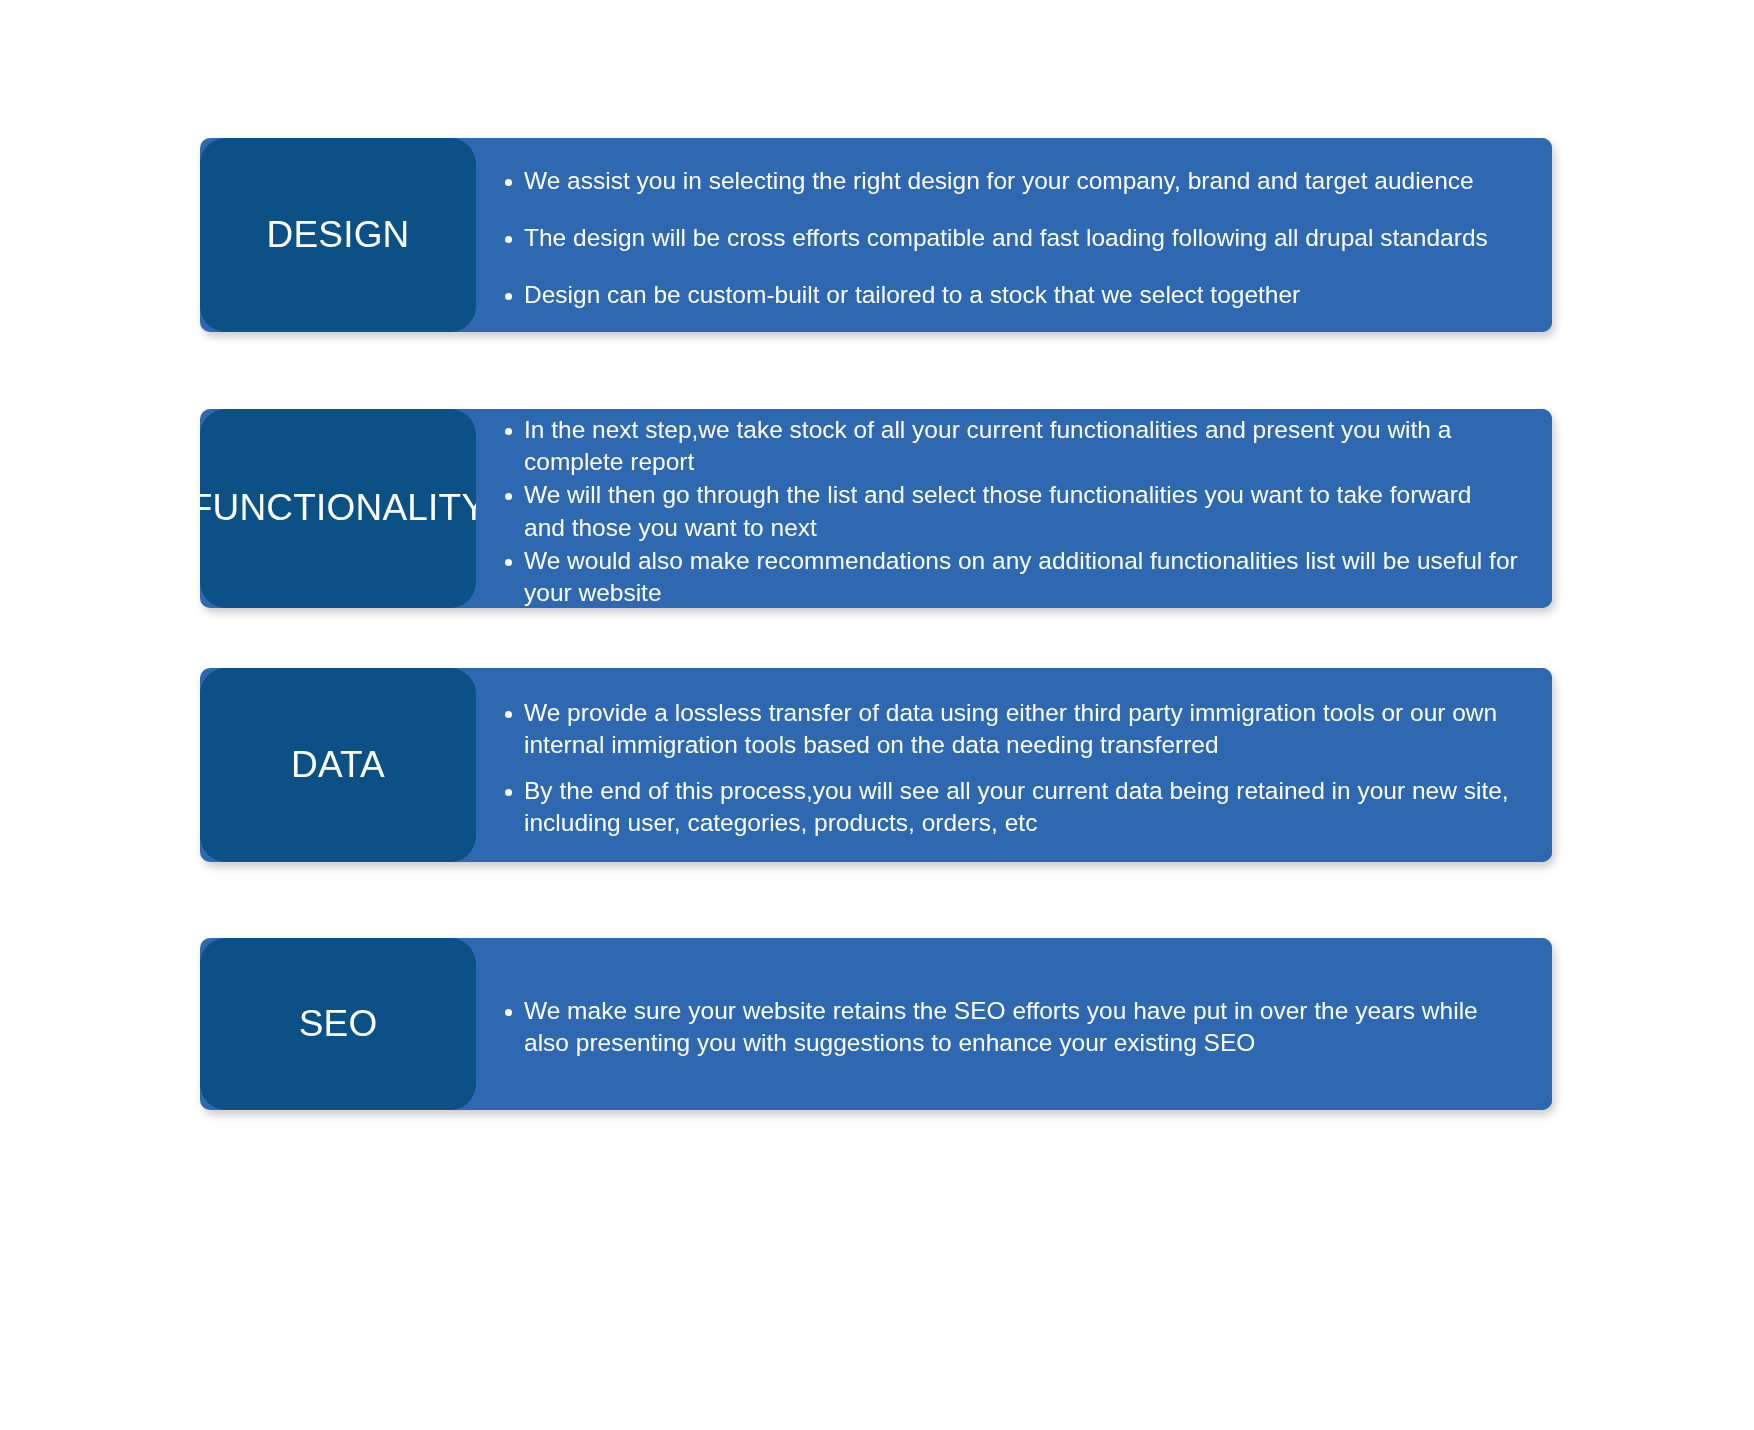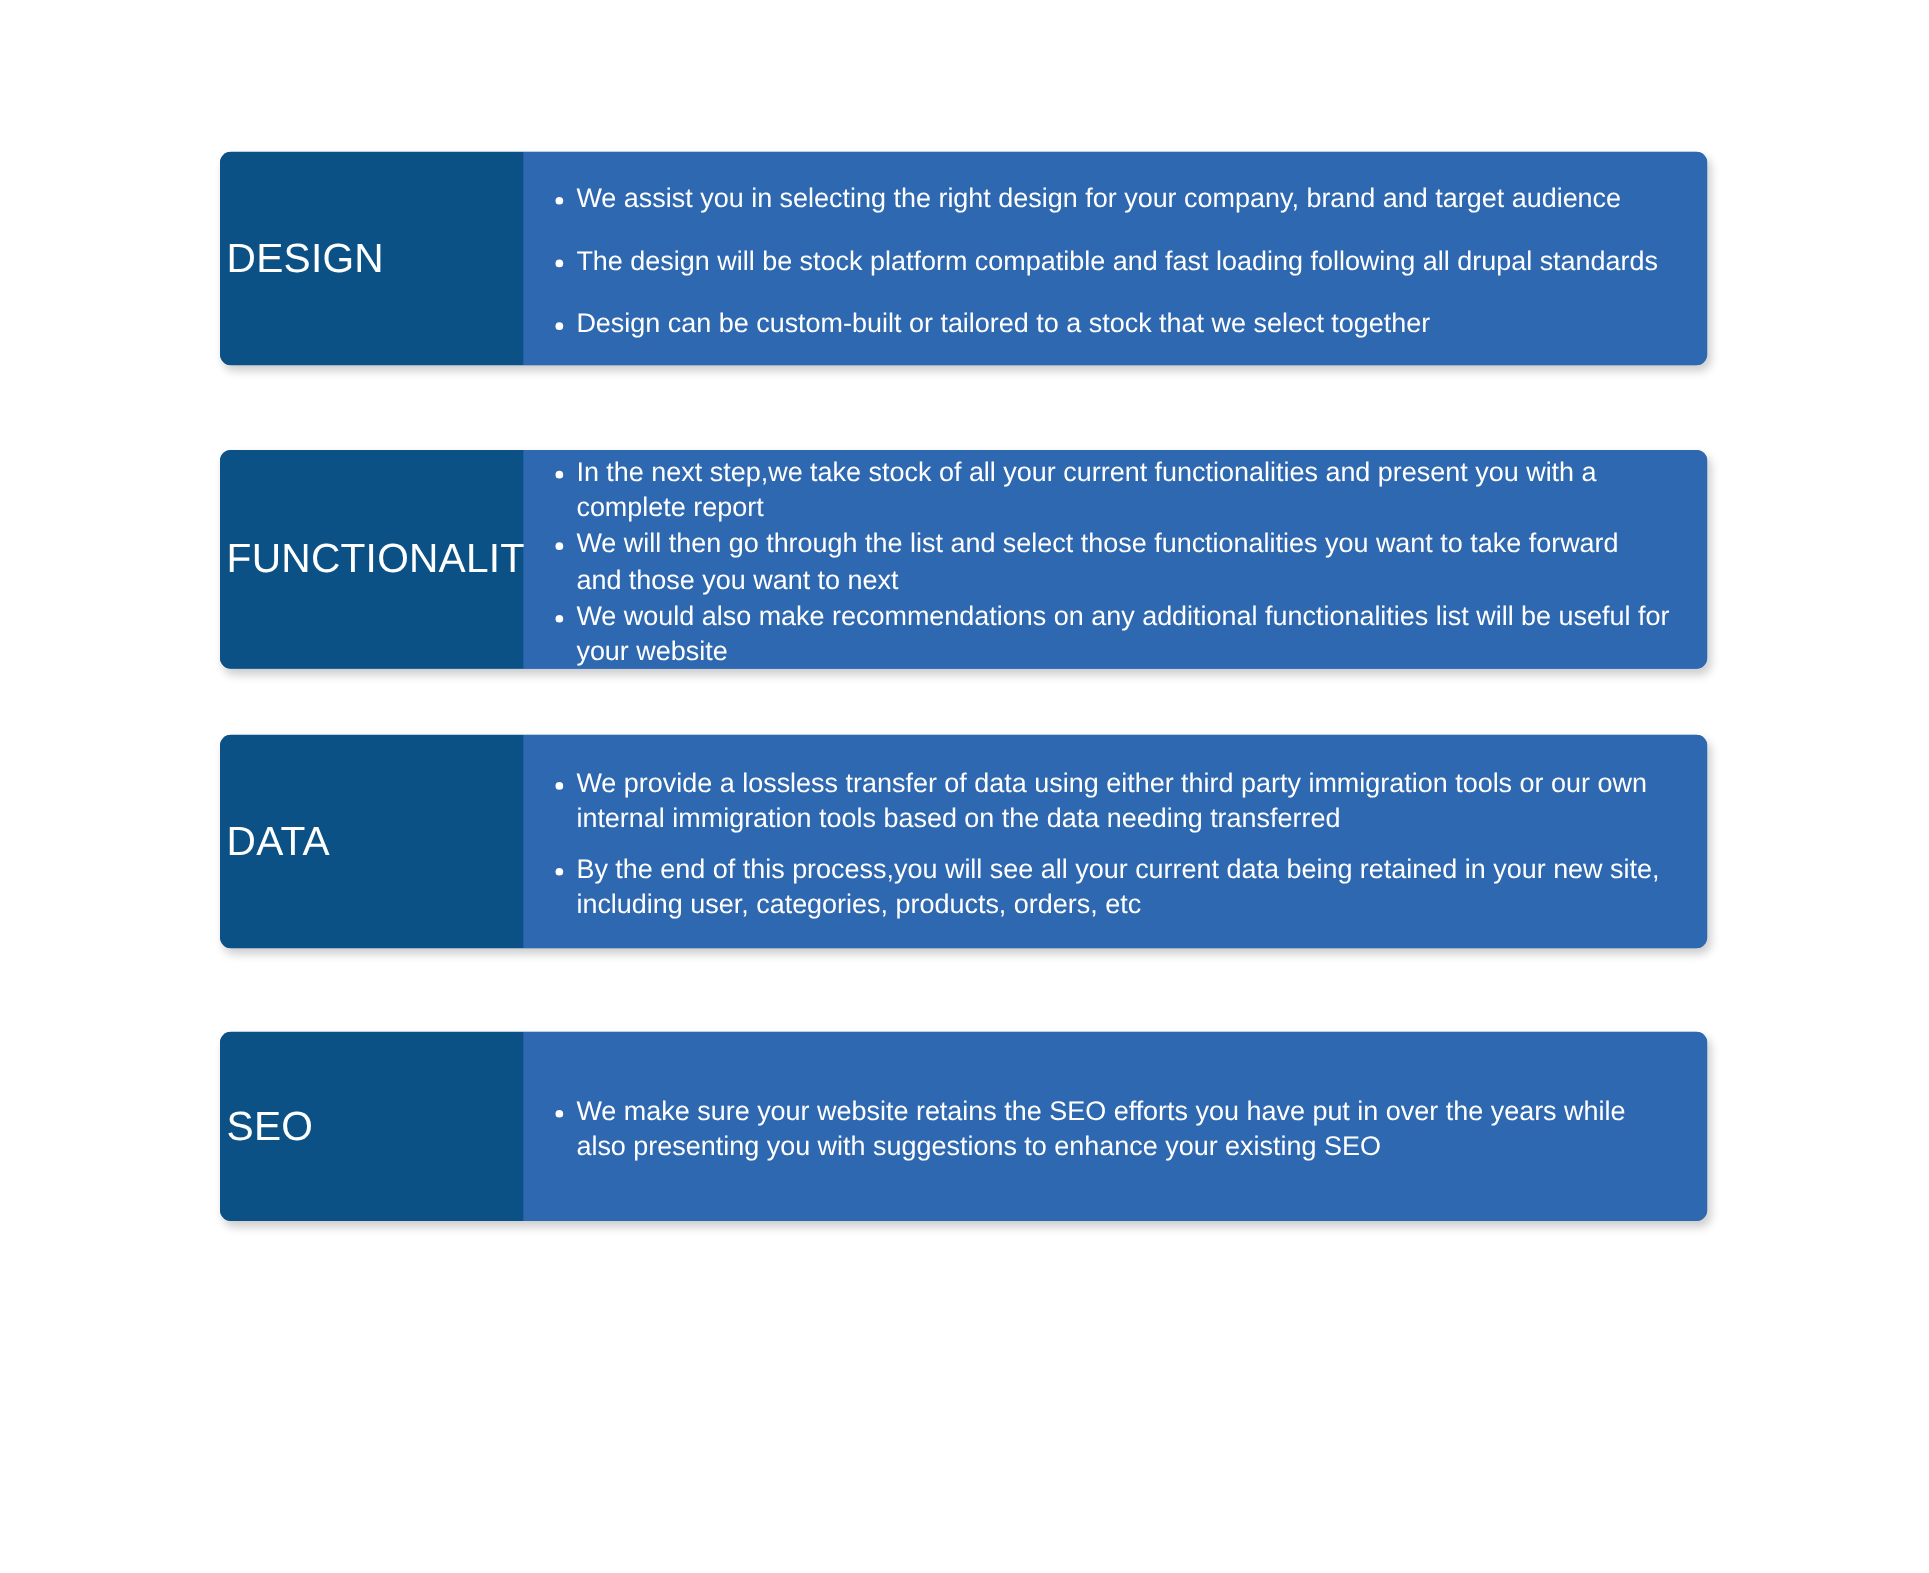--- a/index.html
+++ b/index.html
@@ -33,22 +33,24 @@
     box-shadow: 3px 5px 9px rgba(0,0,0,0.20);
     background: #2e68b0;
   }
 
   .panel-title-cell {
     flex: 0 0 276px;
     width: 276px;
     background: #0b5185;
     display: flex;
     align-items: center;
+    justify-content: center;
     padding: 0 6px;
     box-sizing: border-box;
+    border-radius: 26px;
   }
 
   .panel-title {
     color: #ffffff;
     font-size: 37px;
     font-weight: 400;
     letter-spacing: 0.2px;
     line-height: 1.1;
     text-align: center;
     white-space: nowrap;
@@ -106,21 +108,21 @@
 
 <div class="board">
 
   <section class="panel" id="panel-design">
     <div class="panel-title-cell">
       <span class="panel-title">DESIGN</span>
     </div>
     <div class="panel-body">
       <ul class="bullet-list spacing-wide">
         <li class="bullet-item">We assist you in selecting the right design for your company, brand and target audience</li>
-        <li class="bullet-item">The design will be stock platform compatible and fast loading following all drupal standards</li>
+        <li class="bullet-item">The design will be cross efforts compatible and fast loading following all drupal standards</li>
         <li class="bullet-item">Design can be custom-built or tailored to a stock that we select together</li>
       </ul>
     </div>
   </section>
 
   <section class="panel" id="panel-funcs">
     <div class="panel-title-cell">
       <span class="panel-title">FUNCTIONALITY</span>
     </div>
     <div class="panel-body">

